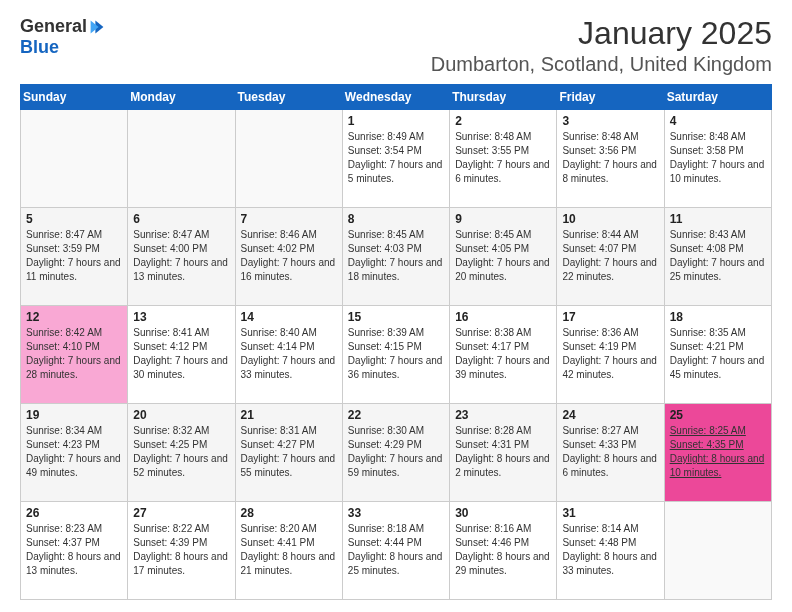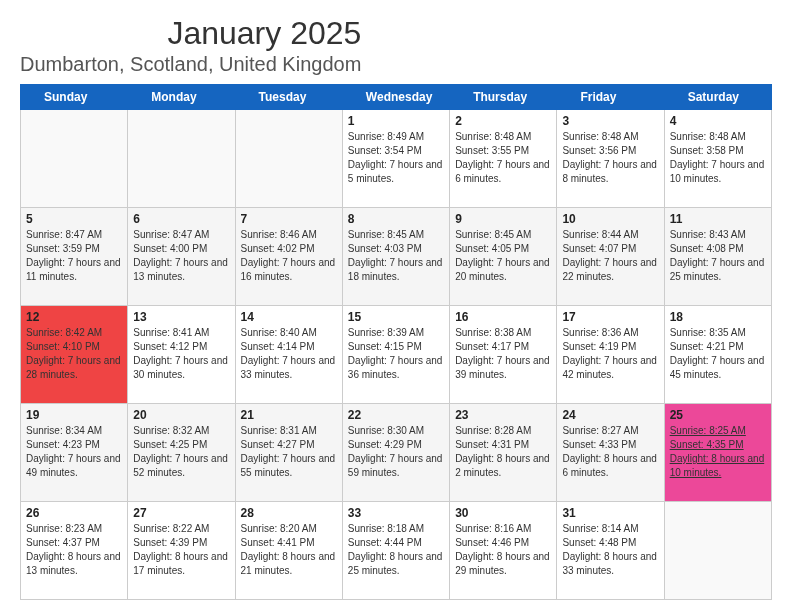--- a/index.html
+++ b/index.html
@@ -65,21 +65,21 @@
       flex: 1;
       border: 1px solid #ccc;
       border-collapse: collapse;
       width: 100%;
       table-layout: fixed;
     }
     .calendar th {
       background-color: #1565c0;
       color: #fff;
       text-align: left;
-      padding: 5px 23px;
+      padding: 5px 2px;
       font-size: 12px;
       font-weight: bold;
       border: 1px solid #1565c0;
     }
     .calendar td {
       border: 1px solid #ccc;
       vertical-align: top;
       padding: 4px 5px;
       font-size: 10px;
       color: #333;
@@ -102,20 +102,30 @@
     table {
       width: 100%;
       border-collapse: collapse;
     }
   </style>
 </head>
 <body>
 
 <div class="page">
   <div class="header">
+    <div class="logo">
+      <div class="logo-text">
+        <span class="logo-general">General</span>
+        <svg class="logo-icon" viewBox="0 0 20 20">
+          <polygon points="8,2 18,10 8,18" fill="#1565c0"></polygon>
+          <polygon points="2,2 12,10 2,18" fill="#42a5f5"></polygon>
+        </svg>
+      </div>
+      <span class="logo-blue">Blue</span>
+    </div>
     <div class="title-section">
       <div class="month-title">January 2025</div>
       <div class="location">Dumbarton, Scotland, United Kingdom</div>
     </div>
   </div>
 
   <table class="calendar">
     <thead>
       <tr>
         <th>Sunday</th>
@@ -195,21 +205,21 @@
 Daylight: 7 hours and 22 minutes.</div>
           </td>
           <td style="background-color: rgb(245, 245, 245);">
             <div class="day-number">11</div>
             <div class="day-info" style="white-space: pre-line;">Sunrise: 8:43 AM
 Sunset: 4:08 PM
 Daylight: 7 hours and 25 minutes.</div>
           </td>
         </tr>
         <tr>
-          <td style="background-color: #ef4444;">
+          <td style="background-color: #f9a8d4;">
             <div class="day-number">12</div>
             <div class="day-info" style="white-space: pre-line;">Sunrise: 8:42 AM
 Sunset: 4:10 PM
 Daylight: 7 hours and 28 minutes.</div>
           </td>
           <td style="background-color: rgb(255, 255, 255);">
             <div class="day-number">13</div>
             <div class="day-info" style="white-space: pre-line;">Sunrise: 8:41 AM
 Sunset: 4:12 PM
 Daylight: 7 hours and 30 minutes.</div>

